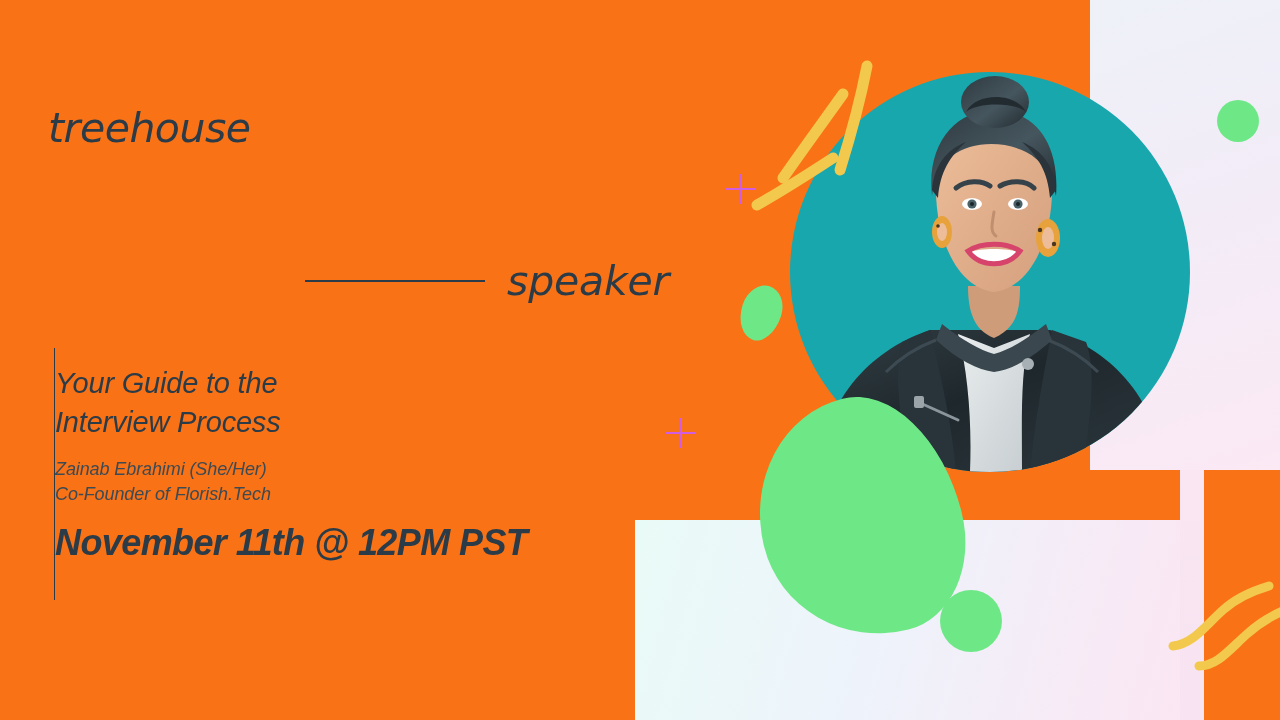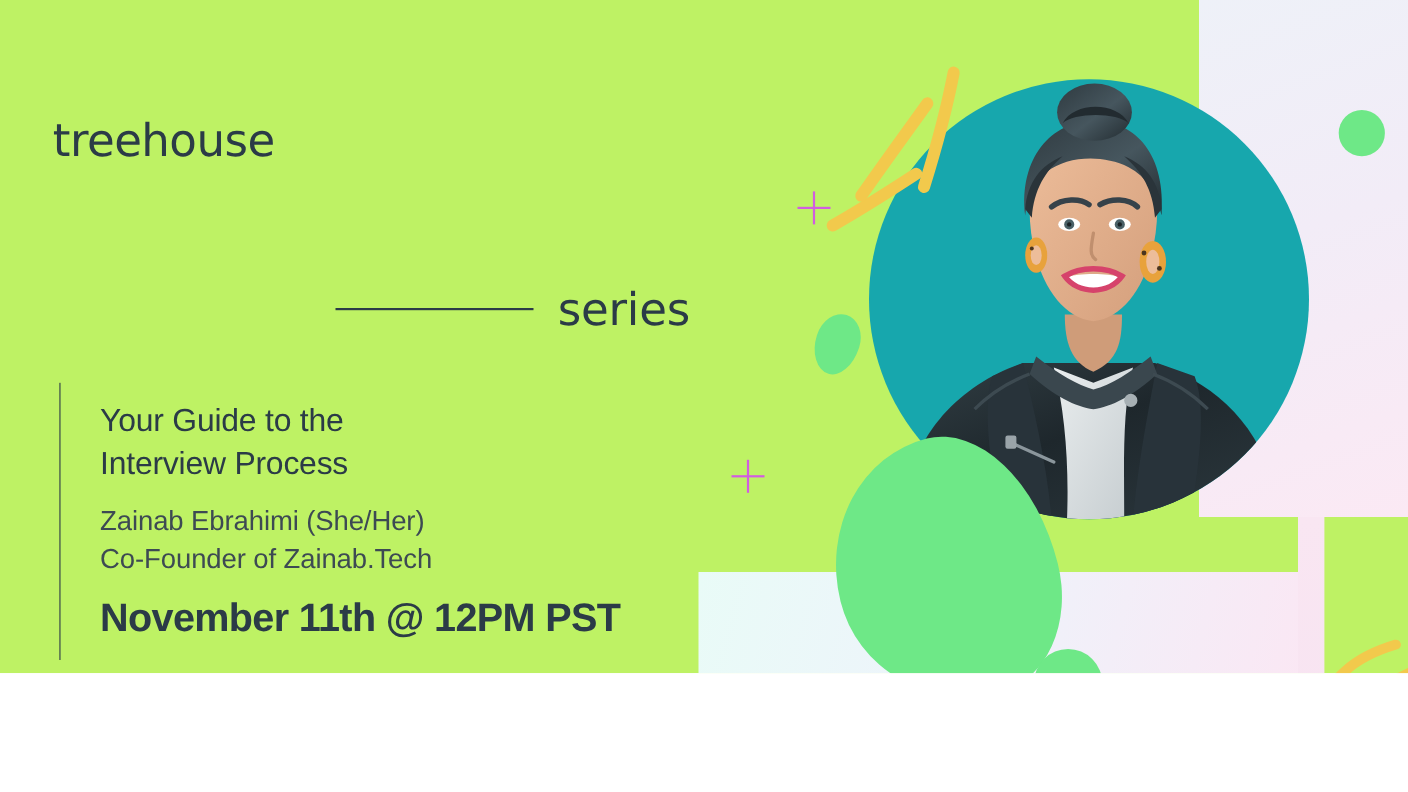--- a/index.html
+++ b/index.html
@@ -7,23 +7,24 @@
     margin: 0;
     padding: 0;
     background: #ffffff;
   }
   body {
     font-family: "Liberation Sans", sans-serif;
   }
   #slide {
     position: relative;
     width: 1280px;
-    height: 612px;
+    height: 720px;
     overflow: hidden;
-    background: #bef264;
+    background: #f97316;
+    font-style: italic;
   }
 
   
   .panel-right-top {
     position: absolute;
     left: 1090px;
     top: 0;
     width: 190px;
     height: 470px;
     background: linear-gradient(160deg, #eef1f8 0%, #f2ecf7 45%, #fbe9f4 100%);
@@ -98,34 +99,33 @@
     font-family: "DejaVu Sans", sans-serif;
   }
 
   
   .info-block {
     position: absolute;
     left: 54px;
     top: 348px;
     height: 252px;
     border-left: 1.5px solid #2b3b47;
-    padding-left: 36px;
     box-sizing: border-box;
   }
   .talk-title {
     font-size: 29px;
     font-weight: 400;
     line-height: 1.33;
     color: #2b3b47;
     margin: 16px 0 0 0;
     white-space: pre-line;
     letter-spacing: -0.2px;
   }
   .speaker-name, .speaker-role {
-    font-size: 25px;
+    font-size: 18px;
     font-weight: 300;
     line-height: 1.36;
     color: #3d4a53;
     letter-spacing: -0.1px;
   }
   .speaker-name { margin-top: 16px; }
   .datetime {
     margin-top: 16px;
     font-size: 36px;
     font-weight: 700;
@@ -331,25 +331,25 @@
     <div class="blob-small"></div>
   </div>
 
   <div class="left-col">
 
     <div class="brand-word">treehouse</div>
 
 
     <div class="series-row">
       <div class="series-rule"></div>
-      <div class="series-word">series</div>
+      <div class="series-word">speaker</div>
     </div>
 
     <div class="info-block">
       <div class="talk-title">Your Guide to the
 Interview Process</div>
       <div class="speaker-name">Zainab Ebrahimi (She/Her)</div>
-      <div class="speaker-role">Co-Founder of Zainab.Tech</div>
+      <div class="speaker-role">Co-Founder of Florish.Tech</div>
       <div class="datetime">November 11th @ 12PM PST</div>
     </div>
 
   </div>
 </div>
 
 </body></html>

